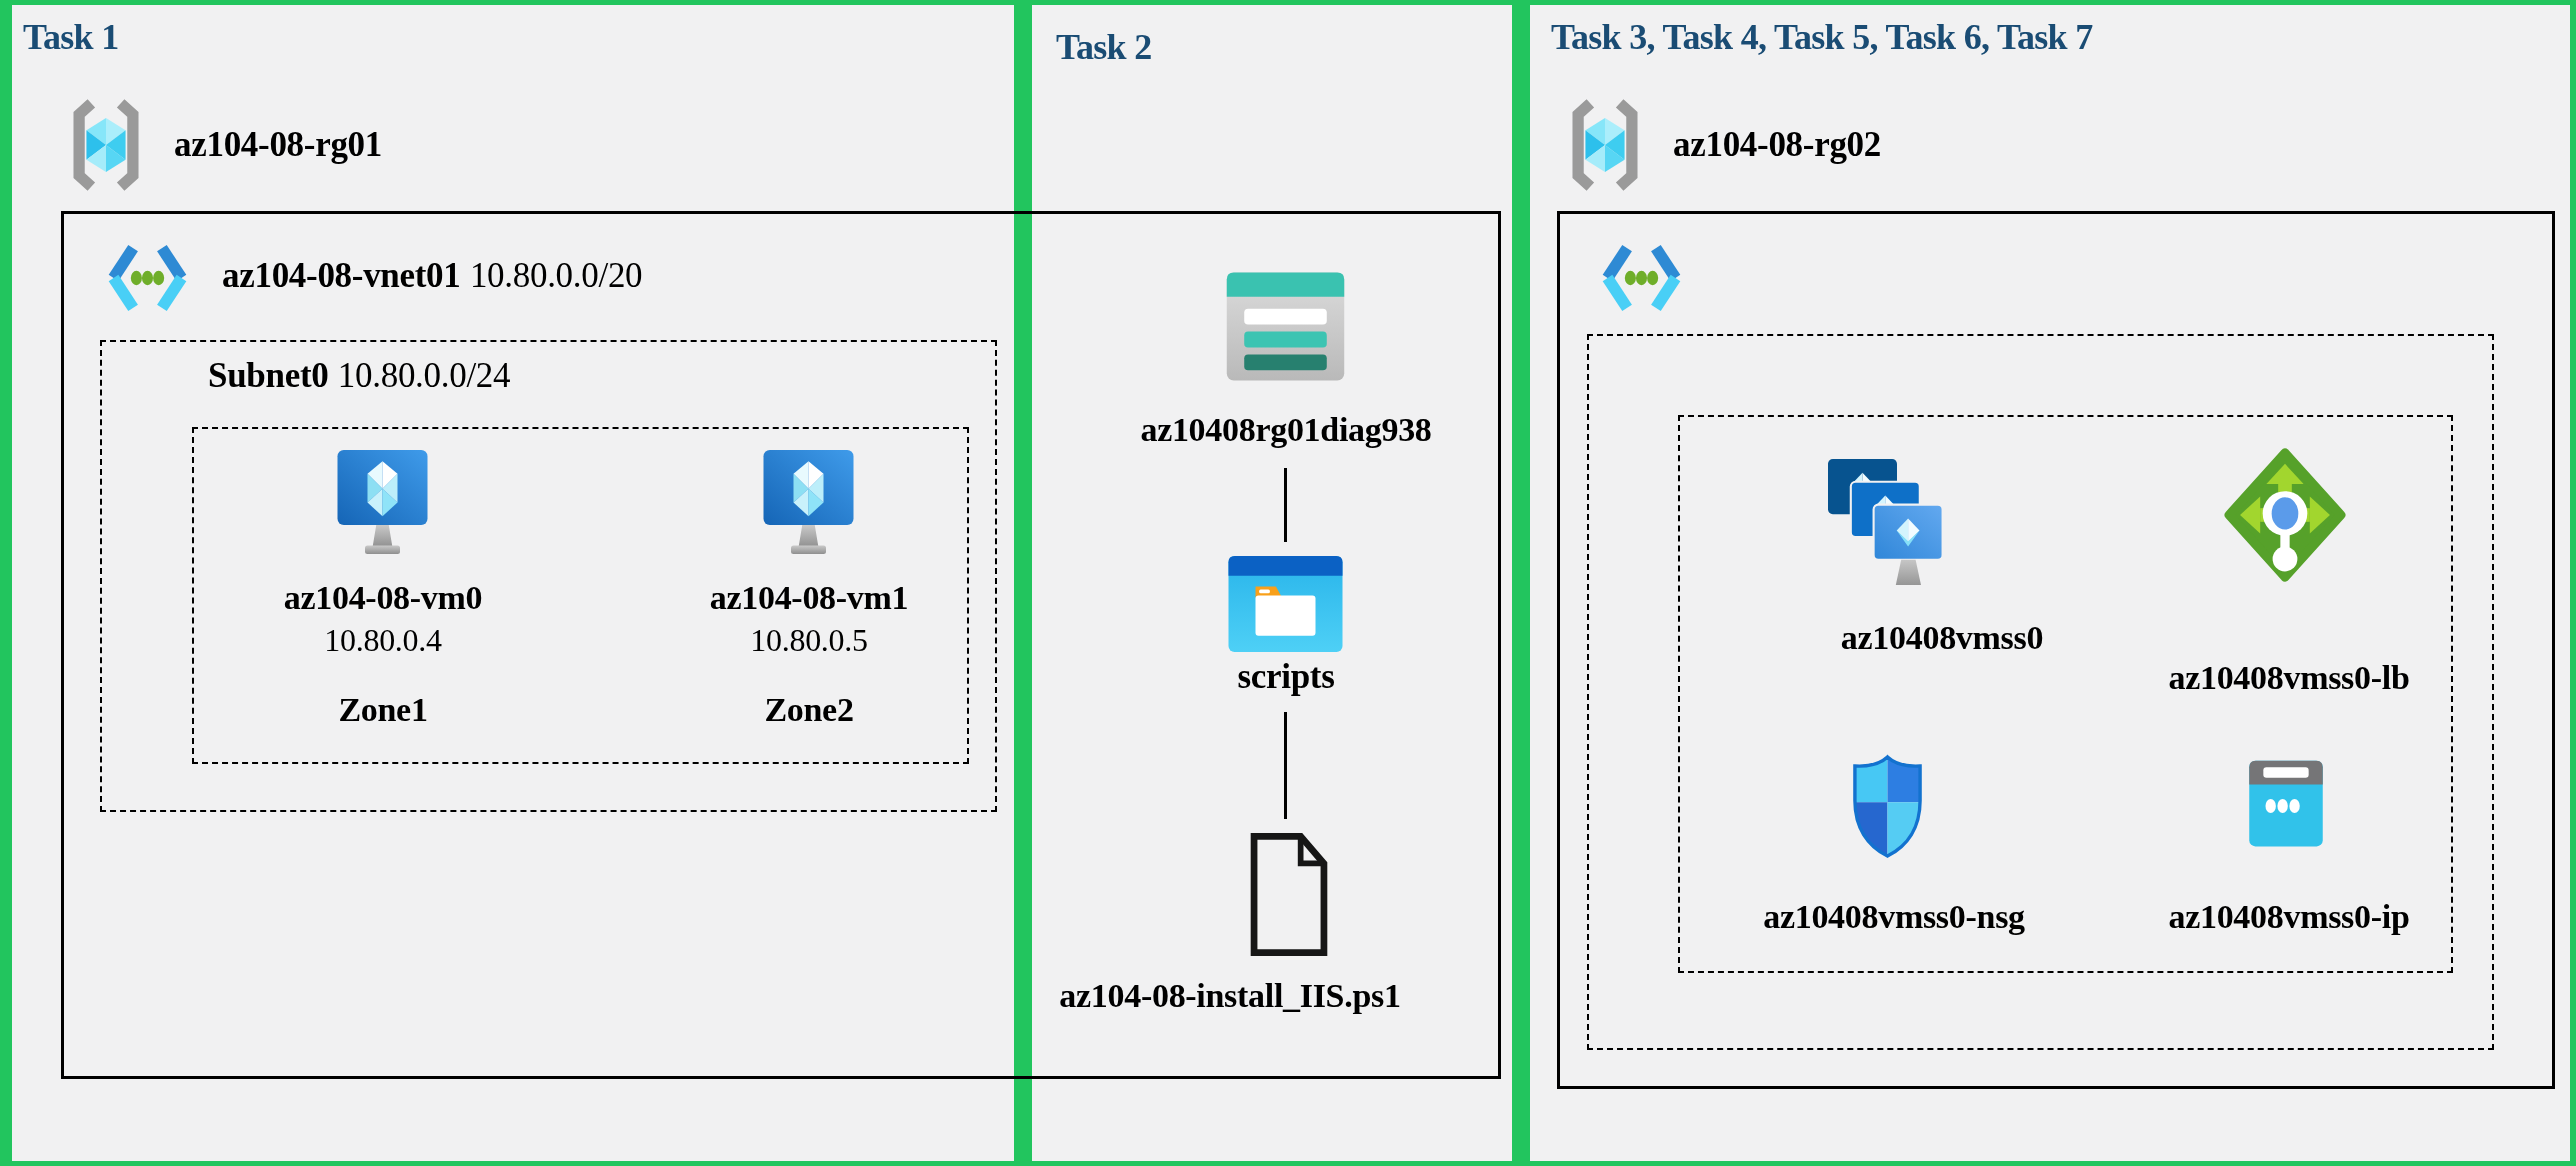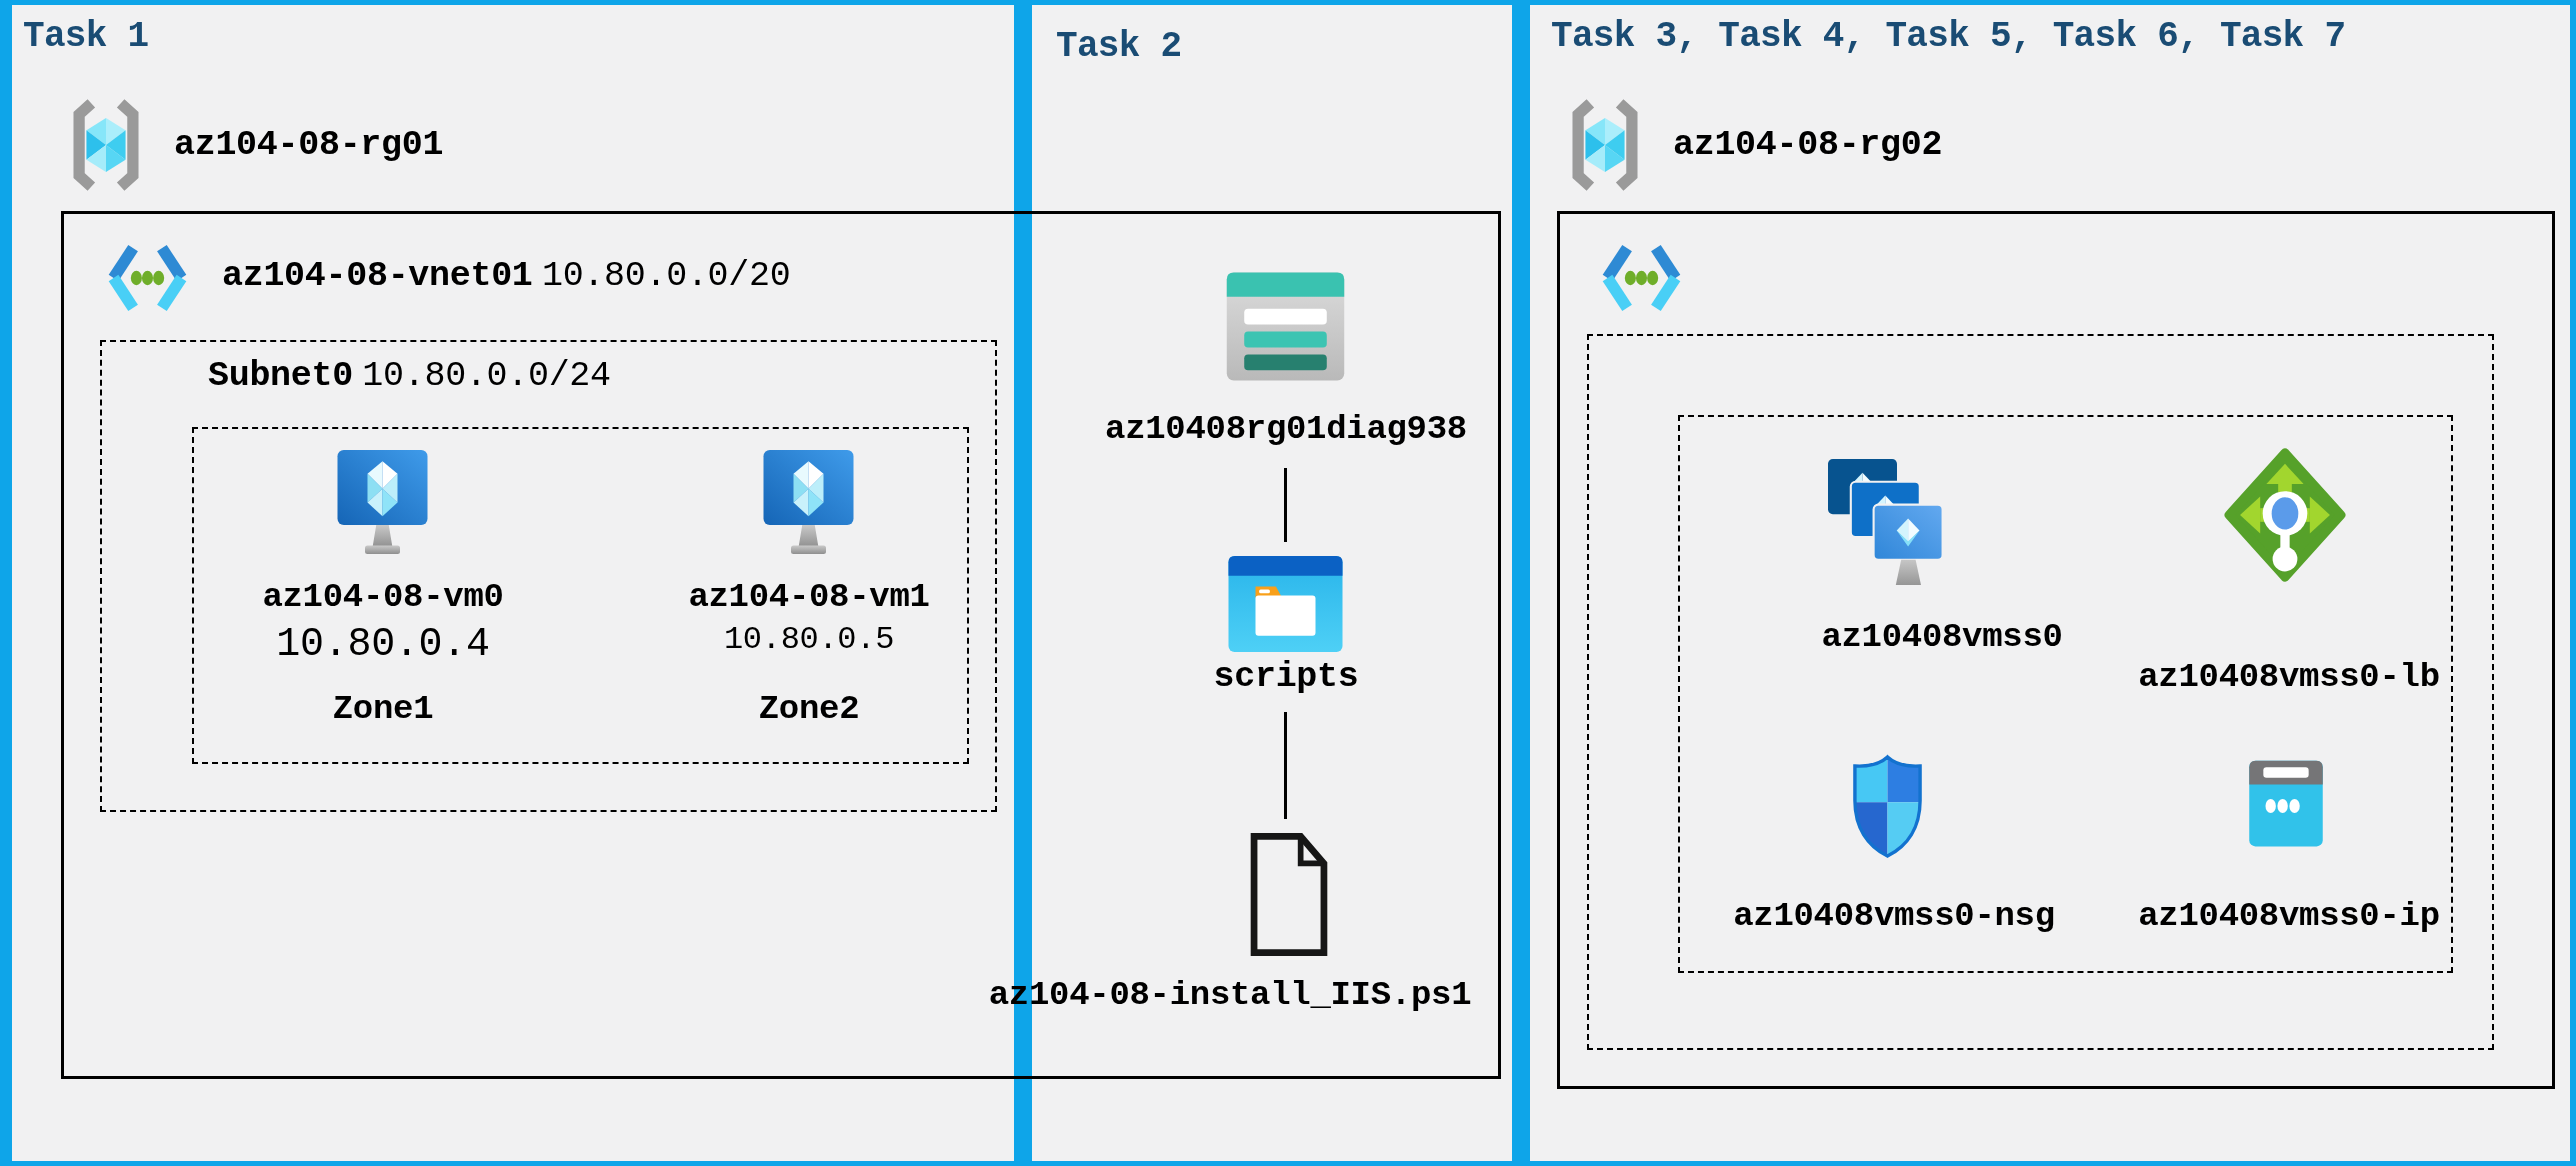--- a/index.html
+++ b/index.html
@@ -1,17 +1,17 @@
 <!DOCTYPE html>
 <html style="font-size:10.8px"><head>
 <meta charset="utf-8">
 <style>
   html,body{margin:0;padding:0;background:#ffffff;}
-  .canvas{position:relative;width:2576px;height:1166px;background:#0ea5e9;
-          font-family:Liberation Mono, monospace;overflow:hidden;color:#000;}
+  .canvas{position:relative;width:2576px;height:1166px;background:#22c55e;
+          font-family:Liberation Serif, serif;overflow:hidden;color:#000;}
   .panel{position:absolute;top:5.4px;height:1156px;background:#f1f1f2;}
   .task-title{position:absolute;font-size:36px;font-weight:bold;color:#1a4c74;
               letter-spacing:-0.7px;white-space:nowrap;}
   .solid-box{position:absolute;border:3.4px solid #000;box-sizing:border-box;z-index:2;}
   .dashed-box{position:absolute;border:2.7px dashed #000;box-sizing:border-box;z-index:3;}
   .icon{position:absolute;z-index:4;}
   .icon svg{width:100%;height:100%;display:block;}
   .lbl{position:absolute;font-size:34px;font-weight:bold;letter-spacing:-0.3px;
        line-height:1.15;white-space:nowrap;z-index:5;}
   .lbl .reg{font-weight:400;margin-left:9.4px;}
@@ -116,21 +116,21 @@
       <polygon points="20,6.5 26,11.5 20,17.5" fill="#ffffff"></polygon>
       <polygon points="14,11.5 14,23 20,17.5" fill="#8ddff3"></polygon>
       <polygon points="14,23 20,28.5 20,17.5" fill="#c9f1fb"></polygon>
       <polygon points="20,28.5 26,23 20,17.5" fill="#8fe3f8"></polygon>
       <polygon points="26,23 26,11.5 20,17.5" fill="#bceefa"></polygon>
       <polygon points="17.5,32 22.5,32 24,41 16,41" fill="url(#stg1)"></polygon>
       <rect x="13" y="40.2" width="14" height="3.4" rx="1" fill="url(#stg1)"></rect>
     </svg>
   </div>
   <div class="lbl ctr" style="left:383px;top:578px;">az104-08-vm0</div>
-  <div class="lbl ctr regular" style="left:383px;top:622px;font-size:40px;">10.80.0.4</div>
+  <div class="lbl ctr regular" style="left:383px;top:622px;font-size:32px;">10.80.0.4</div>
   <div class="lbl ctr" style="left:383px;top:690px;">Zone1</div>
 
   <div class="icon" style="left:758px;top:445px;width:101px;height:115px;">
     <svg viewBox="0 0 40 46">
       <defs>
         <linearGradient id="vmg2" x1="0" y1="1" x2="1" y2="0">
           <stop offset="0" stop-color="#1565b6"></stop>
             <stop offset="1" stop-color="#3f9bea"></stop>
         </linearGradient>
         <linearGradient id="stg2" x1="0" y1="0" x2="0" y2="1">

